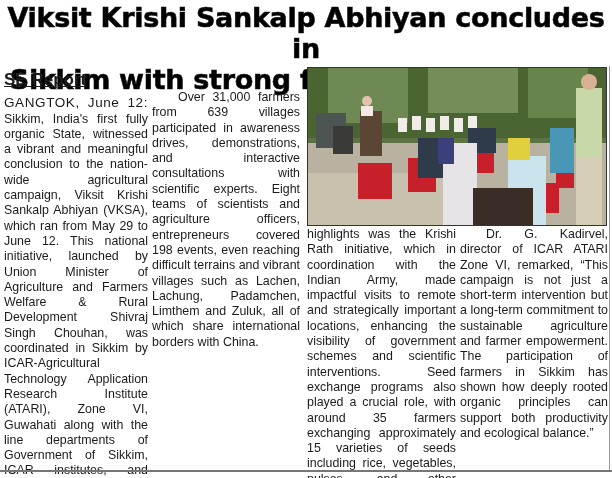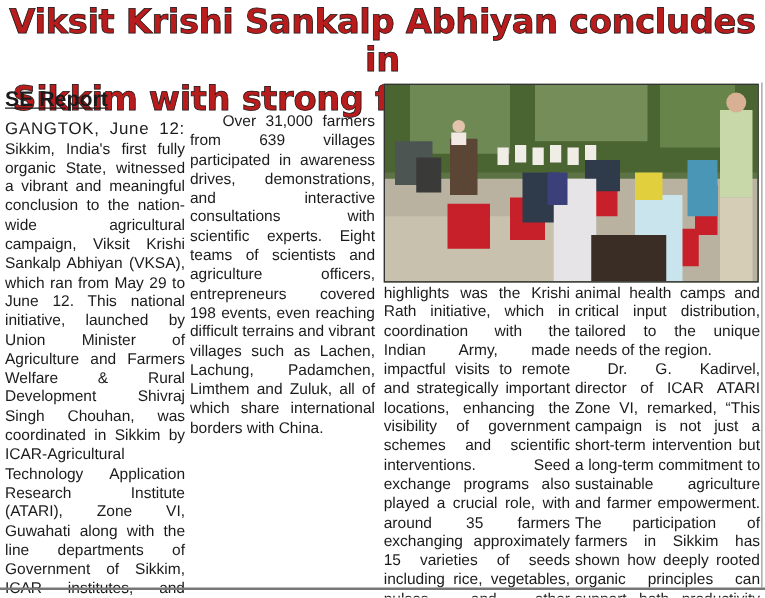--- a/index.html
+++ b/index.html
@@ -1,17 +1,17 @@
 <!DOCTYPE html>
 <html><head>
 <meta charset="utf-8">
 <style>
   html, body { margin: 0; padding: 0; background: #ffffff; }
   body { width: 612px; height: 478px; position: relative; overflow: hidden; font-family: "Liberation Sans", sans-serif; color: #1a1a1a; }
-  .headline { position: absolute; left: 0; top: 2px; width: 612px; text-align: center; font-family: "DejaVu Sans", sans-serif; font-weight: bold; font-size: 27px; line-height: 31px; letter-spacing: -0.3px; color: #b91c1c; -webkit-text-stroke: 0.6px #111; }
+  .headline { position: absolute; left: 0; top: 2px; width: 612px; text-align: center; font-family: "DejaVu Sans", sans-serif; font-weight: bold; font-size: 27px; line-height: 31px; letter-spacing: -0.3px; color: #000000; -webkit-text-stroke: 0.6px #111; }
   .col { position: absolute; font-size: 12.4px; line-height: 15.3px; text-align: justify; color: #1b1b1b; }
   .col p { margin: 0; }
   .indent { text-indent: 26px; }
   .byline { text-align: left; font-weight: bold; text-decoration: underline; font-size: 17px; margin-bottom: 8px !important; }
   .dateline { font-weight: normal; font-size: 13.5px; letter-spacing: 0.6px; }
   .c1 { left: 4px; top: 72px; width: 144px; }
   .c2 { left: 152px; top: 90px; width: 148px; }
   .c2 .first { margin-top: -18px; }
   .c3 { left: 307px; top: 227px; width: 149px; }
   .c4 { left: 460px; top: 227px; width: 148px; }
@@ -80,18 +80,17 @@
 <div class="col c2">
   <p class="indent">Over 31,000 farmers from 639 villages participated in awareness drives, demonstrations, and interactive consultations with scientific experts. Eight teams of scientists and agriculture officers, entrepreneurs covered 198 events, even reaching difficult terrains and vibrant villages such as Lachen, Lachung, Padamchen, Limthem and Zuluk, all of which share international borders with China.</p>
 
 </div>
 
 <div class="col c3">
   <p>highlights was the Krishi Rath initiative, which in coordination with the Indian Army, made impactful visits to remote and strategically important locations, enhancing the visibility of government schemes and scientific interventions. Seed exchange programs also played a crucial role, with around 35 farmers exchanging approximately 15 varieties of seeds including rice, vegetables, pulses, and other horticultural crops. These were complemented by</p>
 </div>
 
 <div class="col c4">
-  <p>animal health camps and critical input distribution, tailored to the unique needs of the region.</p>
   <p class="indent">Dr. G. Kadirvel, director of ICAR ATARI Zone VI, remarked, “This campaign is not just a short-term intervention but a long-term commitment to sustainable agriculture and farmer empowerment. The participation of farmers in Sikkim has shown how deeply rooted organic principles can support both productivity and ecological balance.”</p>
 </div>
 
 <div class="right-rule"></div>
 <div class="bottom-rule"></div>
 
 </body></html>

